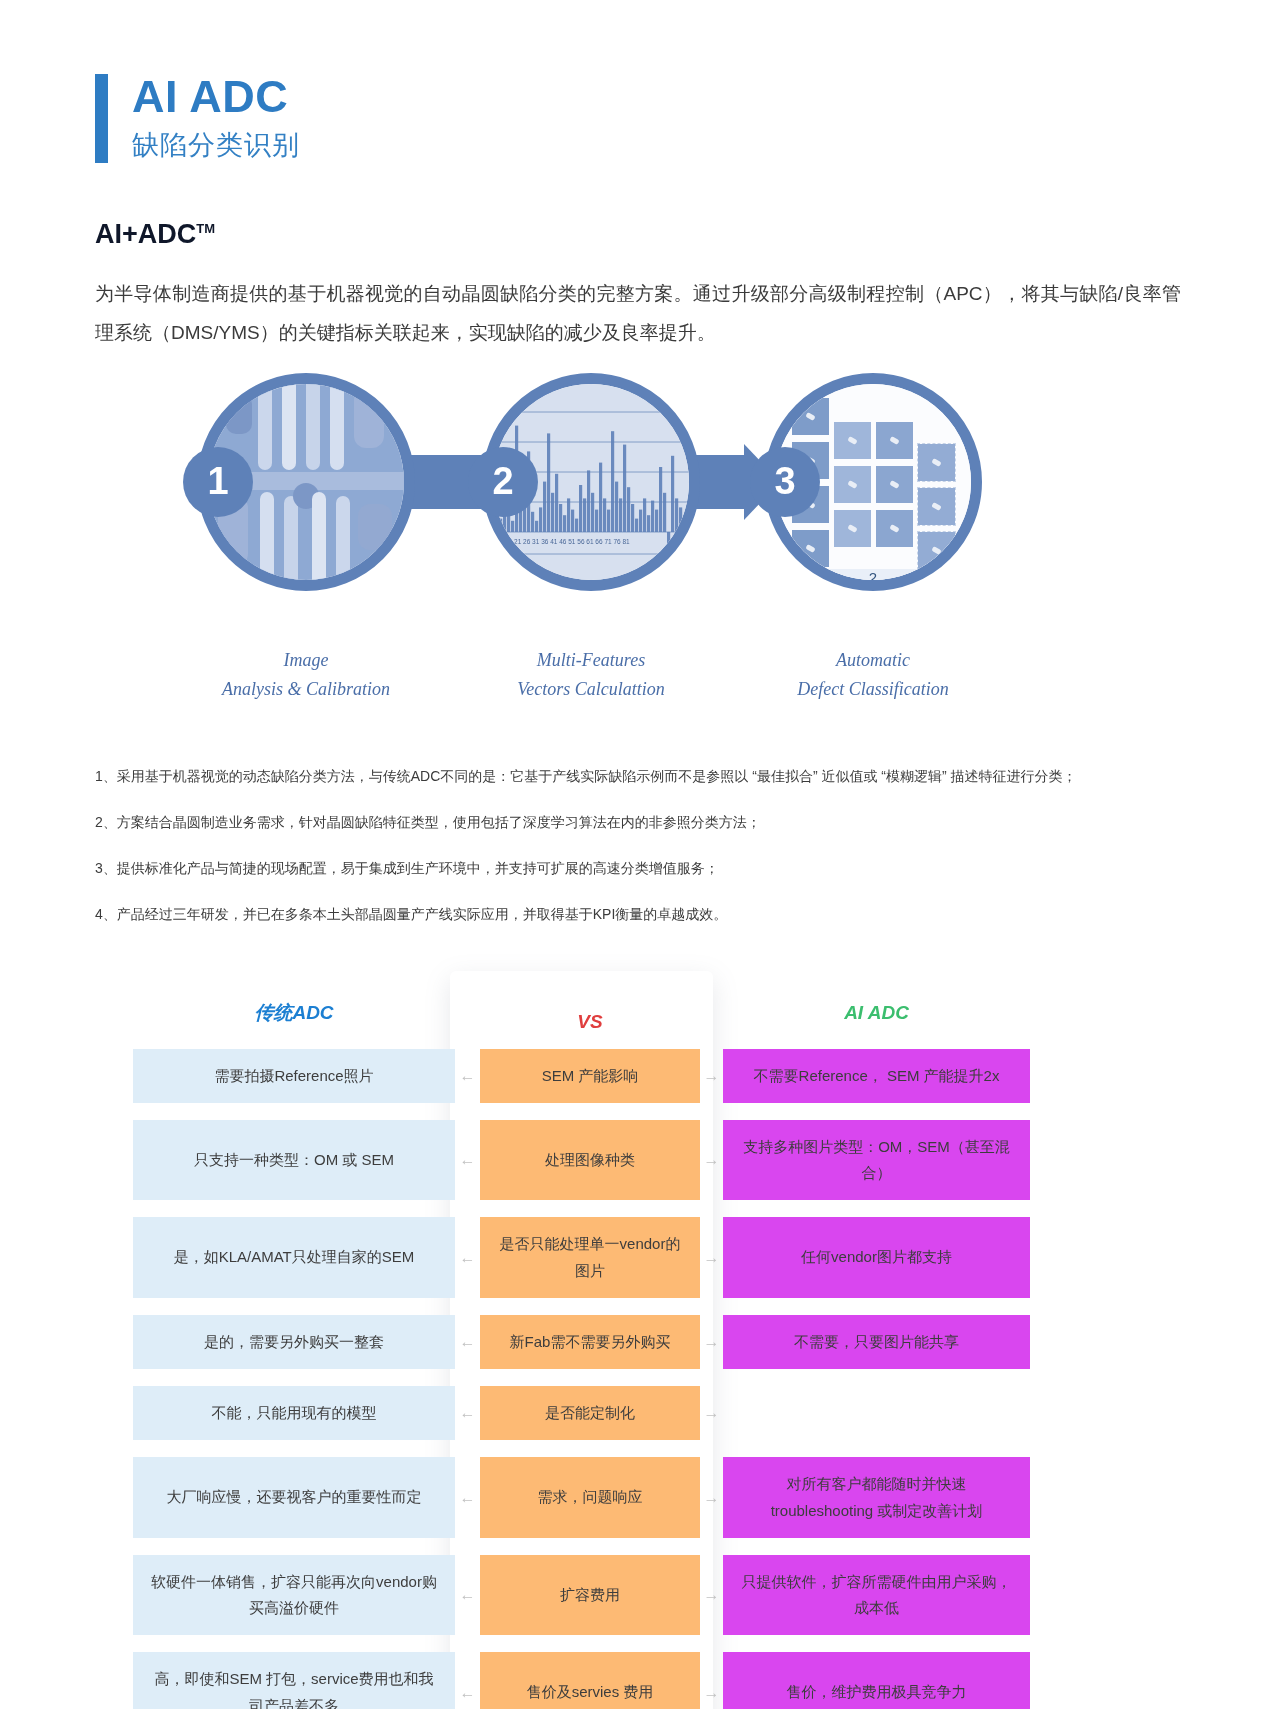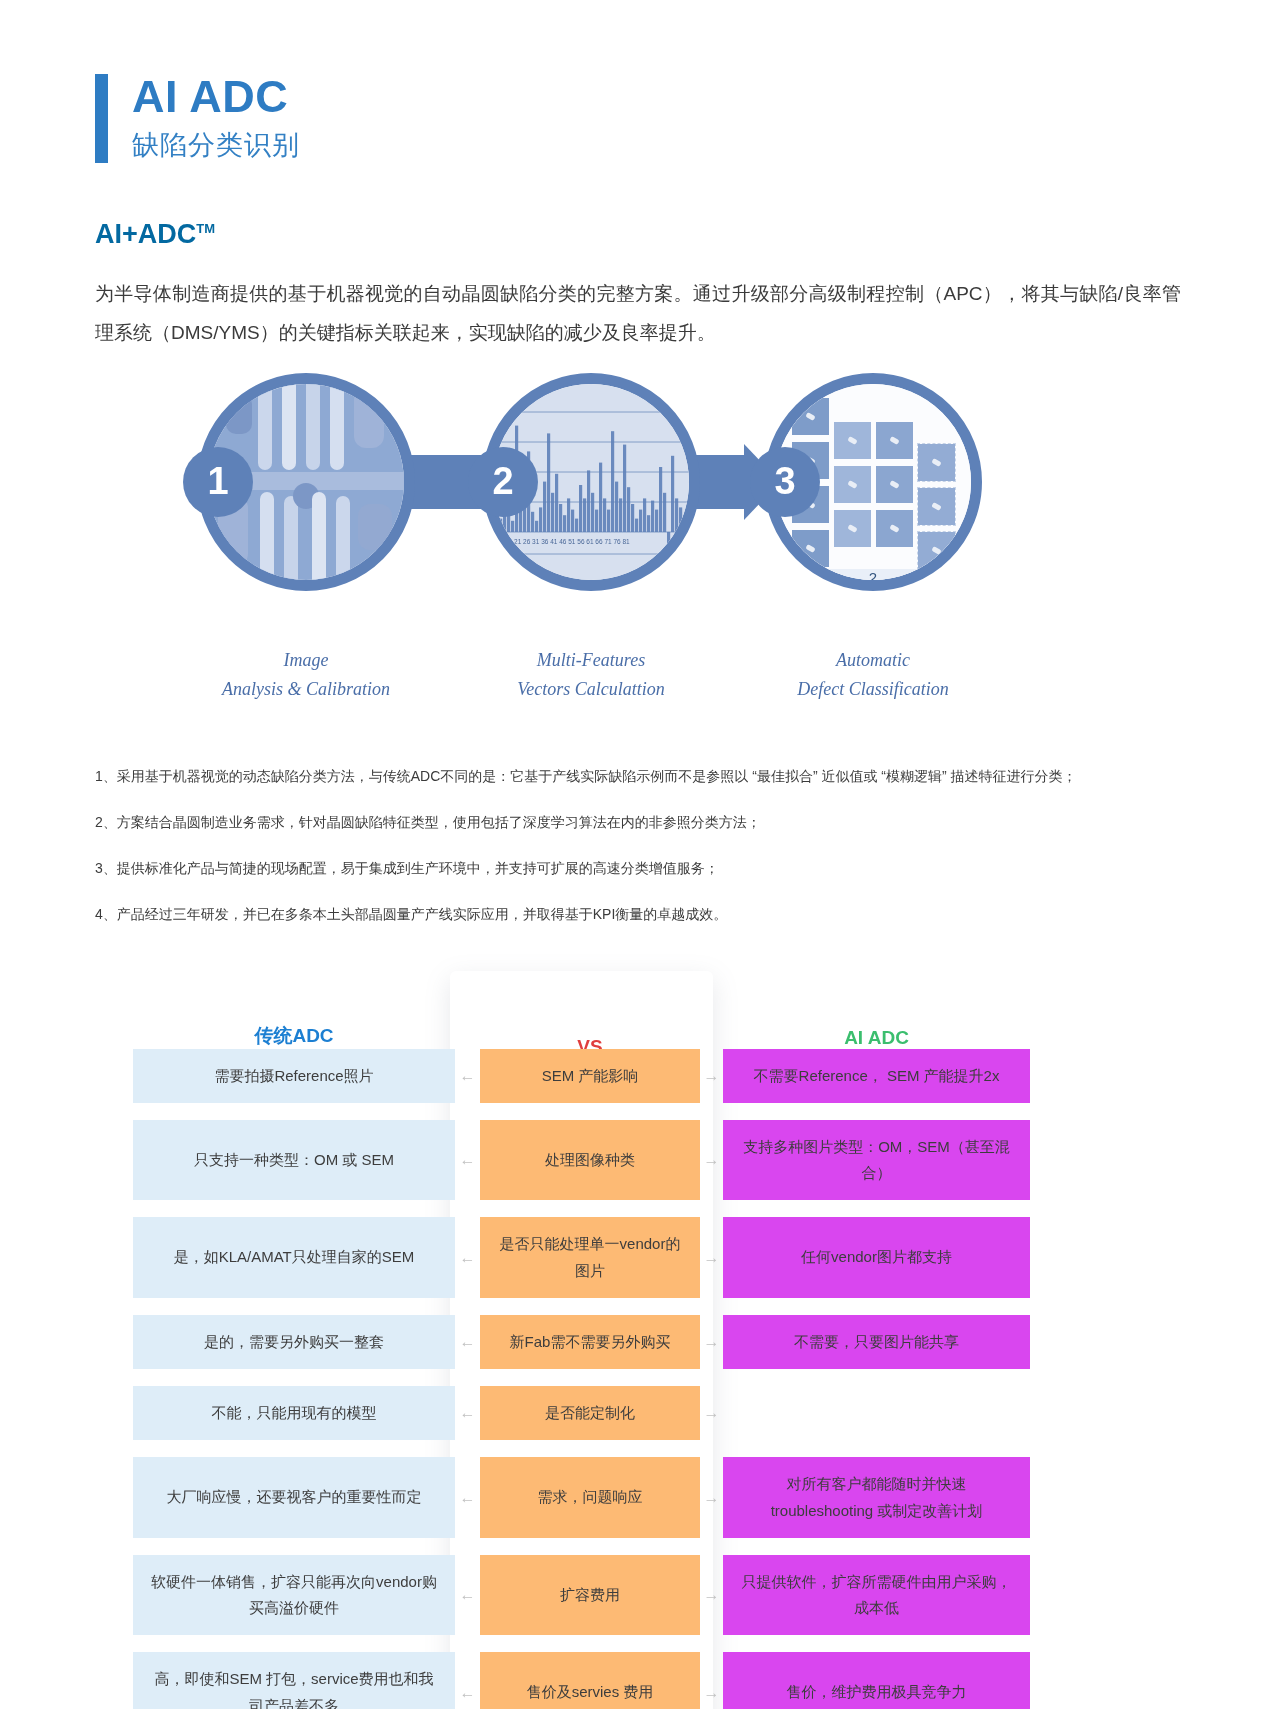--- a/index.html
+++ b/index.html
@@ -6,21 +6,21 @@
   body{font-family:"Liberation Sans","DejaVu Sans",sans-serif;color:#333;}
   .page{position:relative;width:1269px;height:1709px;background:#fff;overflow:hidden;border-radius:30px;}
 
   
   .brand{display:flex;align-items:stretch;margin:74px 0 0 95px;}
   .brand-bar{width:13px;background:#2E7CC3;margin-right:24px;}
   .brand-title{font-size:45px;font-weight:bold;color:#2E7CC3;line-height:1.02;letter-spacing:.5px;}
   .brand-sub{font-size:27px;color:#3380C4;margin-top:7px;letter-spacing:1px;text-align:right;}
 
   
-  .sec-heading{margin:56px 0 15px 95px;font-size:27px;font-weight:bold;color:#0369a1;}
+  .sec-heading{margin:56px 0 15px 95px;font-size:27px;font-weight:bold;color:#0f172a;}
   .sec-heading sup{font-size:13px;font-weight:bold;}
   .intro{margin:24px 88px 0 95px;font-size:19px;line-height:2.08;color:#3b3b3b;text-align:justify;}
 
   
   .process{position:relative;height:332px;margin-top:18px;}
   .pc-band{position:absolute;background:#5E81B8;height:54px;top:84px;z-index:0;}
   .band1{left:390px;width:112px;}
   .band2{left:672px;width:72px;}
   .pc-head{position:absolute;left:744px;top:73px;width:0;height:0;z-index:0;
     border-left:36px solid #5E81B8;border-top:38px solid transparent;border-bottom:38px solid transparent;}
@@ -50,21 +50,21 @@
     align-items:center;color:#33557F;font-size:15px;}
 
   
   .bullets{margin:58px 100px 0 95px;}
   .bullet{margin:0 0 14px 0;font-size:14px;line-height:2.28;color:#3b3b3b;text-align:justify;}
 
   
   .compare{position:relative;margin:46px 0 0 133px;width:897px;}
   .compare-card{position:absolute;left:317px;top:-6px;width:263px;height:calc(100% + 28px);
     background:#fff;border-radius:6px;box-shadow:0 8px 26px rgba(120,130,145,.18);z-index:0;}
-  .chead{position:relative;display:flex;align-items:flex-end;height:72px;z-index:1;}
+  .chead{position:relative;display:flex;align-items:center;height:72px;z-index:1;font-style:italic;}
   .chead .hl{width:322px;text-align:center;font-size:19px;font-weight:bold;color:#1C7FD2;}
   .chead .hsp1{width:25px;}.chead .hsp2{width:23px;}
   .chead .hm{width:220px;text-align:center;font-size:19px;font-weight:bold;color:#E03E3E;position:relative;top:9px;}
   .chead .hr{width:307px;text-align:center;font-size:19px;font-weight:bold;color:#3BBE6E;}
   .crows{position:relative;z-index:1;}
   .crow{display:flex;align-items:stretch;margin-bottom:17px;}
   .cell{display:flex;align-items:center;justify-content:center;text-align:center;
     box-sizing:border-box;min-height:47px;padding:14px 16px;font-size:15px;color:#3D3D3D;line-height:1.75;}
   .cell.left{width:322px;background:#DEEDF8;}
   .cell.mid{width:220px;background:#fdba74;}

